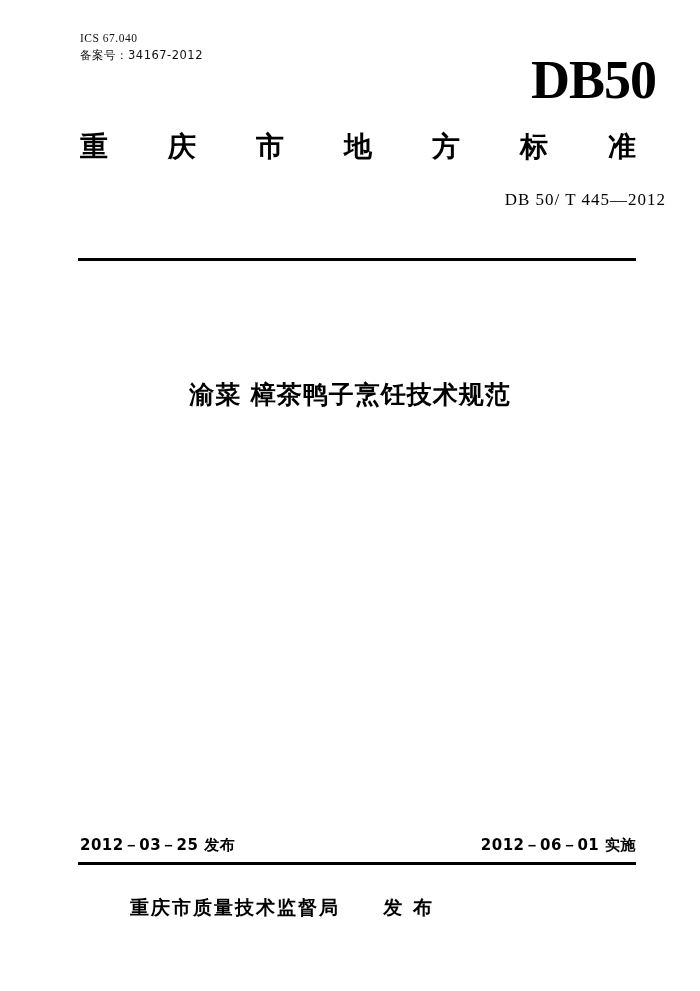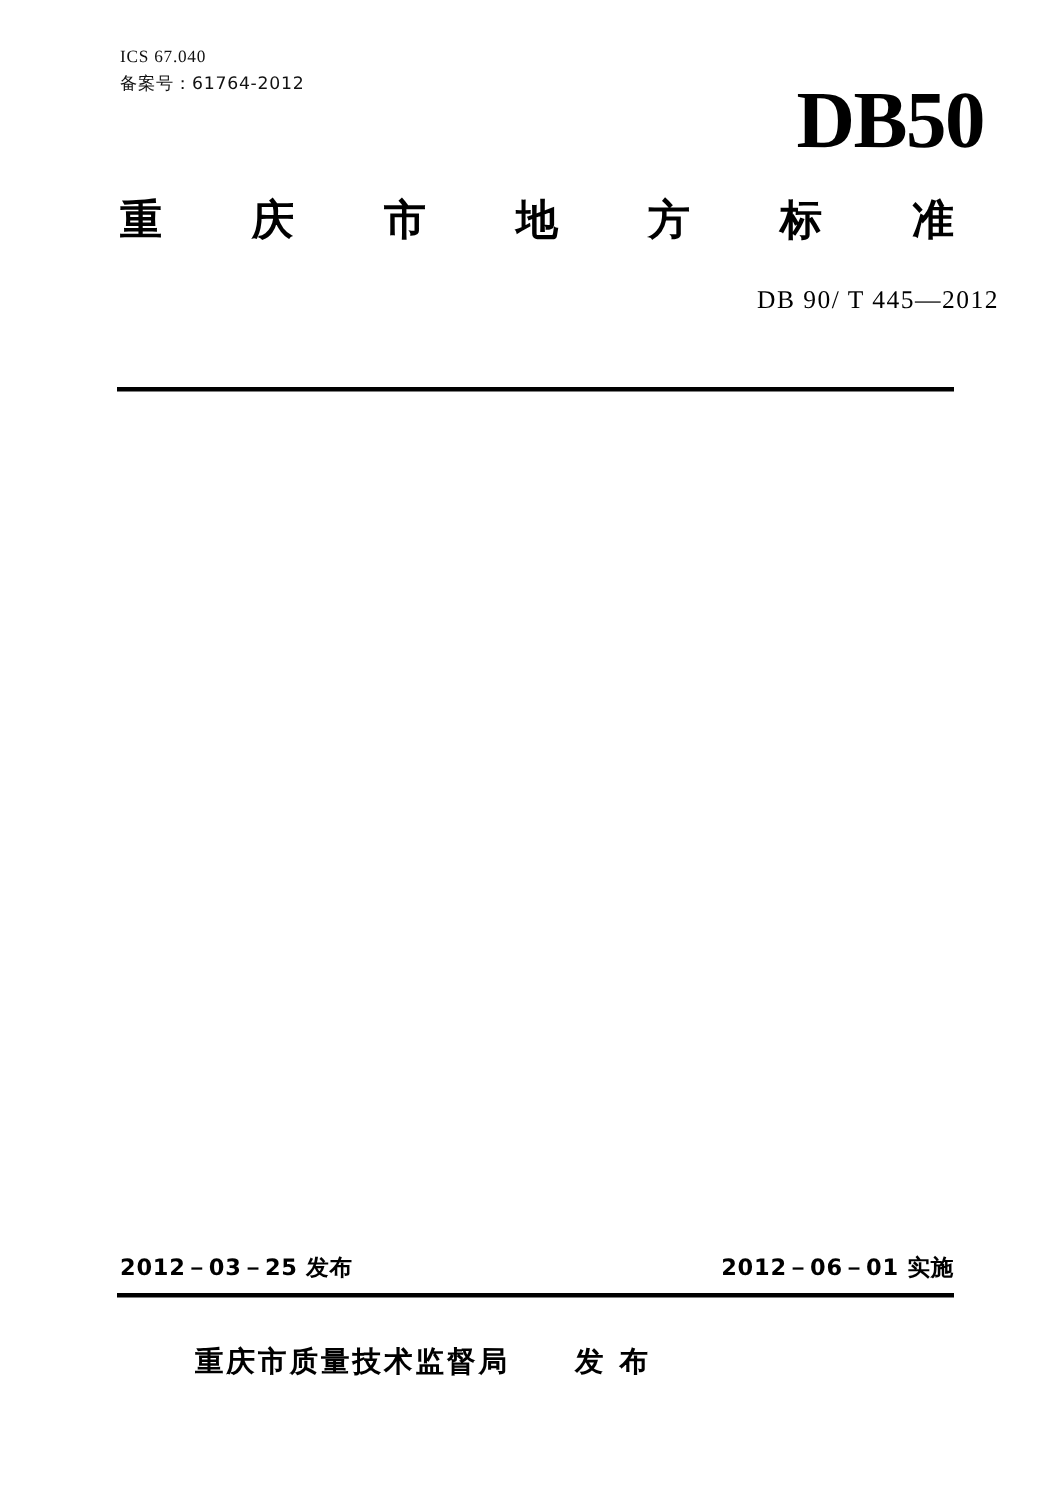--- a/index.html
+++ b/index.html
@@ -151,39 +151,40 @@
     width: 26px;
   }
 </style>
 </head>
 <body>
 
 <div class="page">
 
   <div class="meta">
     <div>ICS 67.040</div>
-    <div class="cn">备案号：61764-2012</div>
+    <div class="cn">备案号：34167-2012</div>
   </div>
 
   <div class="db-mark">DB50</div>
 
   <div class="std-title">
     <span>重</span>
     <span>庆</span>
     <span>市</span>
     <span>地</span>
     <span>方</span>
     <span>标</span>
     <span>准</span>
   </div>
 
-  <div class="std-no">DB 90/ T 445—2012</div>
+  <div class="std-no">DB 50/ T 445—2012</div>
 
   <div class="rule-top"></div>
 
+  <div class="doc-title">渝菜 樟茶鸭子烹饪技术规范</div>
 
   <div class="rule-bottom"></div>
 
   <div class="date-row">
     <div>2012－03－25 发布</div>
     <div>2012－06－01 实施</div>
   </div>
 
   <div class="issuer">
     <span>重庆市质量技术监督局</span>

